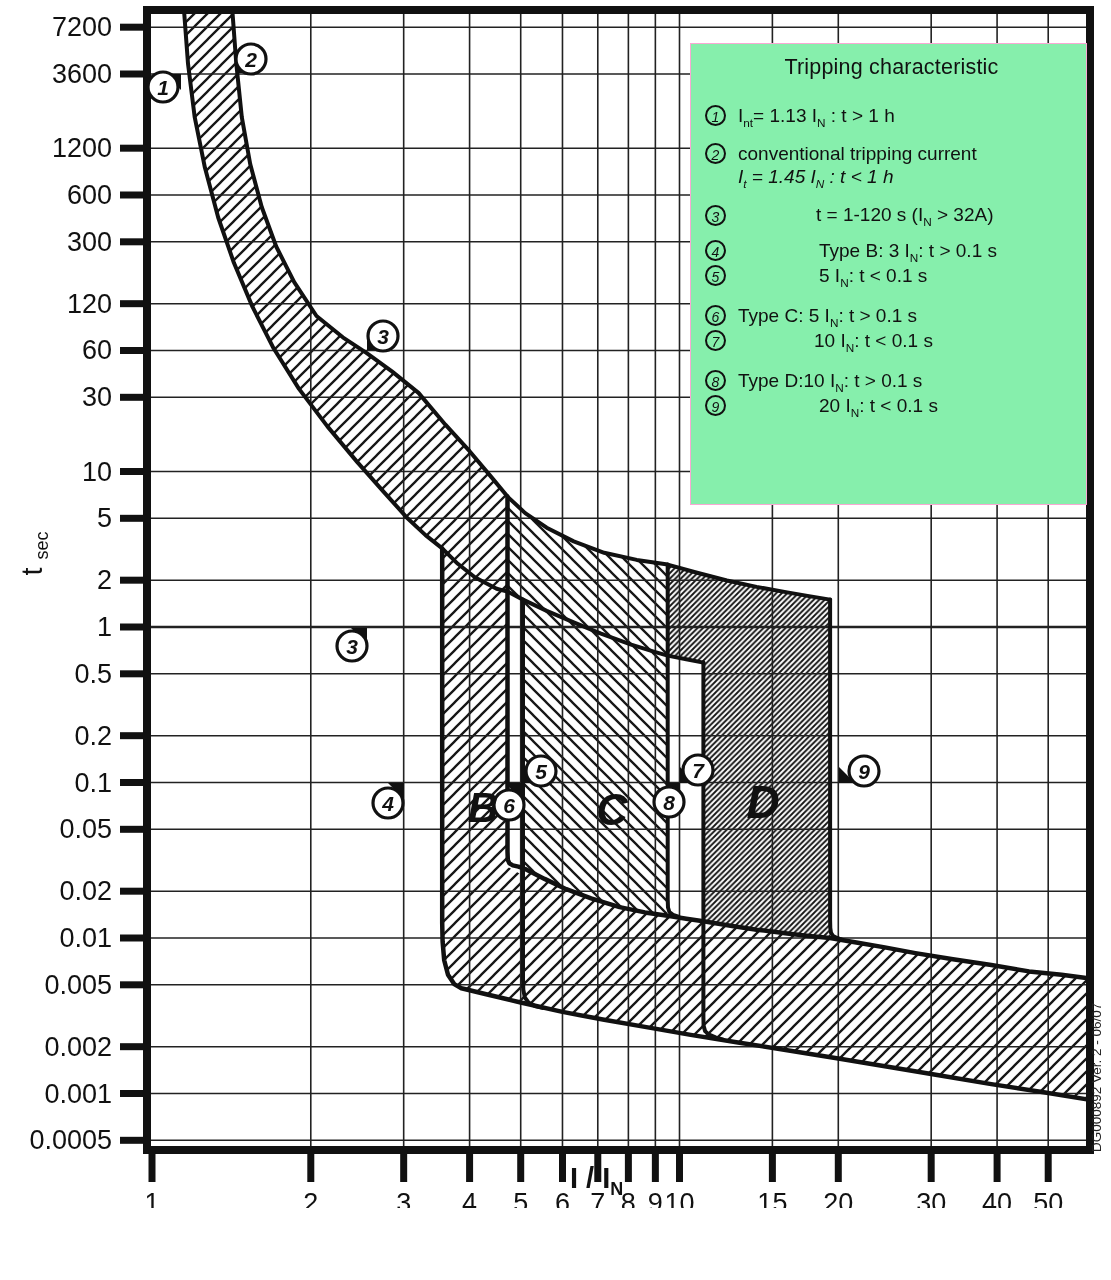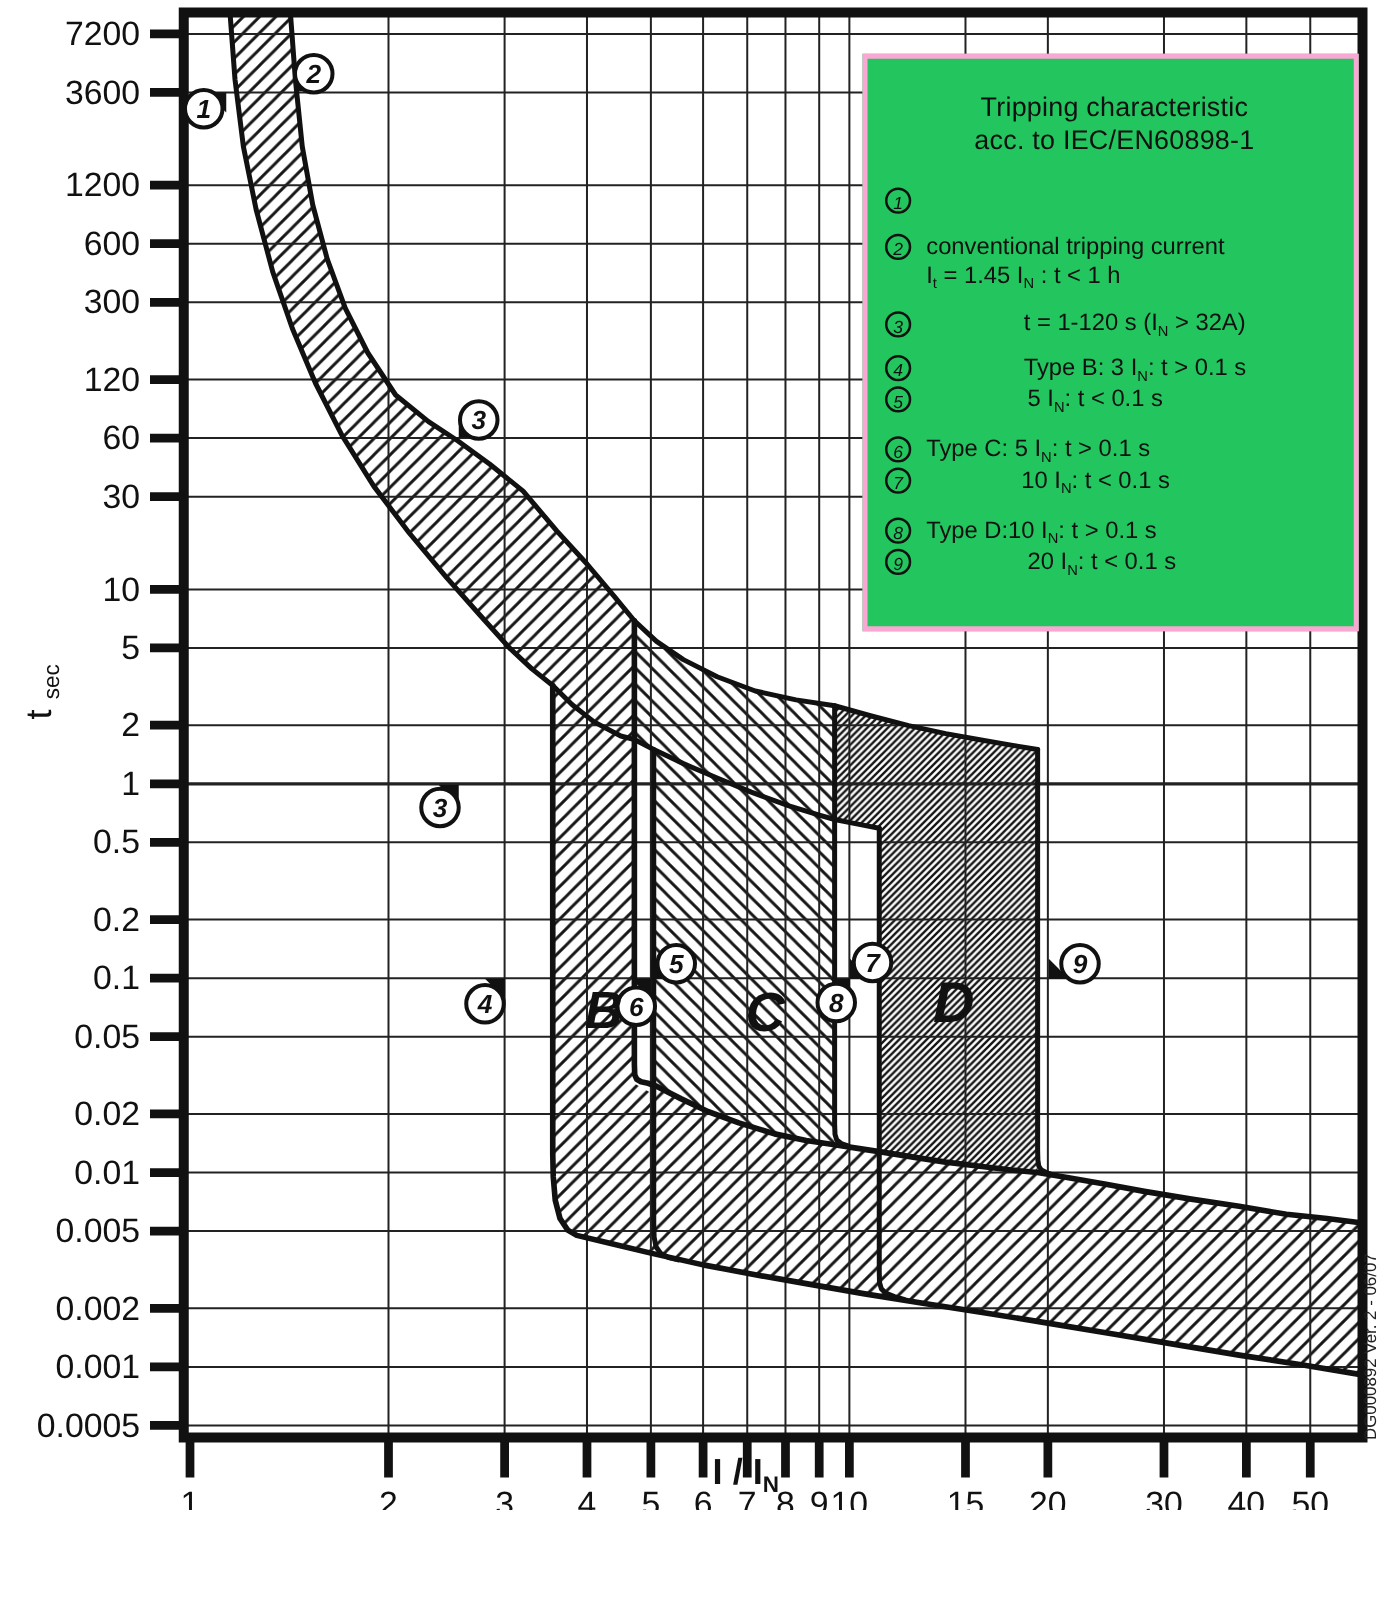--- a/index.html
+++ b/index.html
@@ -5,22 +5,22 @@
   html,body{margin:0;padding:0;background:#fff;}
   #stage{position:relative;width:1111px;height:1208px;background:#fff;overflow:hidden;
          font-family:"Liberation Sans",sans-serif;color:#111;}
   #chart-svg{position:absolute;left:0;top:0;}
   sub{font-size:0.62em;line-height:0;}
   .axis-title{position:absolute;font-size:29px;color:#111;white-space:nowrap;}
   #ylabel{left:-28px;top:537px;transform:rotate(-90deg);transform-origin:center;width:120px;text-align:center;}
   #xlabel{left:570px;top:1162px;width:140px;text-align:left;font-weight:bold;}
   #watermark{position:absolute;left:1089px;top:1152px;transform:rotate(-90deg);
              transform-origin:0 0;font-size:13.5px;color:#222;white-space:nowrap;}
-  #legend{position:absolute;left:690px;top:43px;width:397px;height:462px;background:#22c55e;
-          border:4px solid #f9a8d4;box-sizing:border-box;z-index:5;padding:26px 8px 0 14px;}
+  #legend{position:absolute;left:690px;top:43px;width:397px;height:462px;background:#86efac;
+          border:1px solid #f9a8d4;box-sizing:border-box;z-index:5;padding:10px 8px 0 14px;}
   #legend-title{text-align:center;font-size:21.5px;line-height:26px;margin-bottom:24px;letter-spacing:0.2px;}
   .lrow{display:flex;align-items:flex-start;font-size:19px;line-height:23px;}
   .lrow.center{align-items:center;}
   .lcirc{flex:0 0 auto;width:21px;height:21px;border:2.5px solid #111;border-radius:50%;
          font-size:14px;font-style:italic;line-height:21px;text-align:center;margin-right:12px;
          box-sizing:border-box;margin-top:1px;}
   .ltext{flex:1 1 auto;}
   .lline{white-space:nowrap;}
 </style>
 </head>
@@ -230,33 +230,33 @@
     <g id="g-letters">
         <text x="483" y="822.12" text-anchor="middle" font-size="42" font-style="italic" font-weight="bold" fill="#111">B</text>
         <text x="612" y="824.84" text-anchor="middle" font-size="44" font-style="italic" font-weight="bold" fill="#111">C</text>
         <text x="763" y="817.56" text-anchor="middle" font-size="46" font-style="italic" font-weight="bold" fill="#111">D</text>
       </g>
   </svg>
 
   <div id="legend">
     <div id="legend-title">
       <div>Tripping characteristic</div>
-      <div>acc. to IEC/EN60898-1</div>
     </div>
     <div id="legend-items">
         <div class="lrow" style="margin-bottom: 15px;">
           <div class="lcirc">1</div>
           <div class="ltext">
+            <div class="lline" style="padding-left: 0px;">I<sub>nt</sub>= 1.13 I<sub>N</sub> : t &gt; 1 h</div>
           </div>
         </div>
         <div class="lrow" style="margin-bottom: 15px;">
           <div class="lcirc">2</div>
           <div class="ltext">
             <div class="lline" style="padding-left: 0px;">conventional tripping current</div>
-            <div class="lline" style="padding-left: 0px;">I<sub>t</sub> = 1.45 I<sub>N</sub> : t &lt; 1 h</div>
+            <div class="lline" style="padding-left: 0px; font-style: italic;">I<sub>t</sub> = 1.45 I<sub>N</sub> : t &lt; 1 h</div>
           </div>
         </div>
         <div class="lrow center" style="margin-bottom: 13px;">
           <div class="lcirc">3</div>
           <div class="ltext">
             <div class="lline" style="padding-left: 78px;">t = 1-120 s (I<sub>N</sub> &gt; 32A)</div>
           </div>
         </div>
         <div class="lrow" style="margin-bottom: 2px;">
           <div class="lcirc">4</div>

